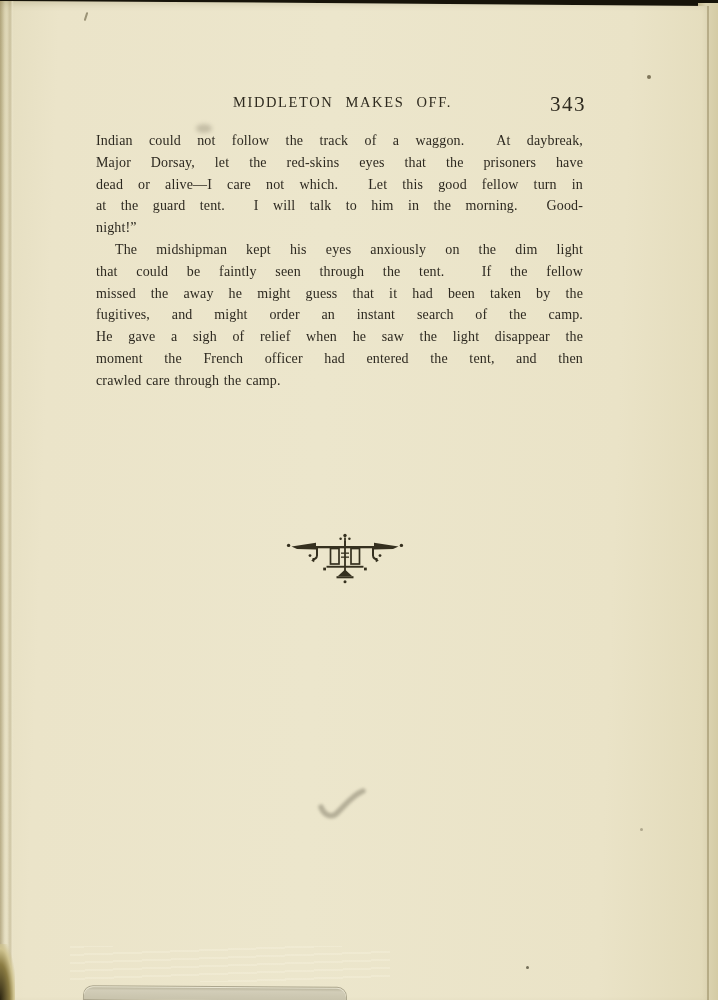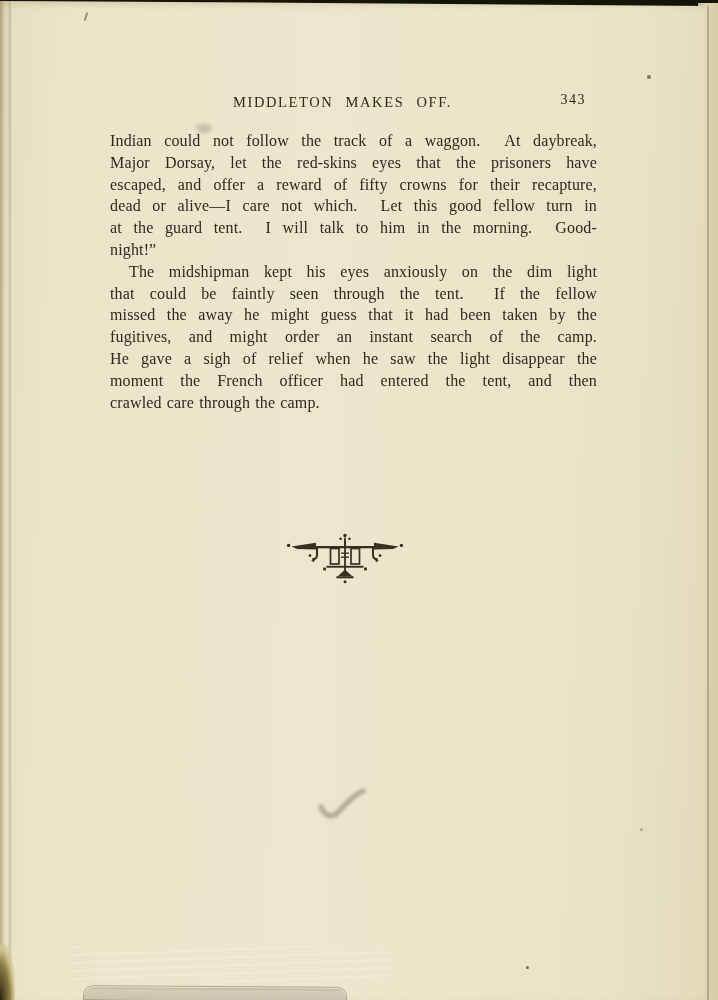--- a/index.html
+++ b/index.html
@@ -26,24 +26,24 @@
   }
   .edge-shade-left {
     position:absolute; left:0; top:0; width:5px; height:100%;
     background:linear-gradient(90deg,rgba(118,98,46,.35),transparent);
   }
   .header { position:absolute; left:99px; top:94px; width:487px; height:18px; color:#2e2a1f; }
   .running-title {
     position:absolute; left:50%; transform:translateX(-50%);
     font-size:14.5px; letter-spacing:1.6px; word-spacing:7px; white-space:nowrap;
   }
-  .page-number { position:absolute; right:0; top:-2px; font-size:14px; letter-spacing:1.5px; }
+  .page-number { position:absolute; right:0; top:-2px; font-size:21px; letter-spacing:1.5px; }
   .bodytext {
-    position:absolute; left:110px; top:130px; width:487px;
-    font-size:16px; line-height:21.8px; color:#2d2920;
+    position:absolute; left:96px; top:130px; width:487px;
+    font-size:14px; line-height:21.8px; color:#2d2920;
     letter-spacing:.15px; word-spacing:1px;
   }
   .line { white-space:pre-wrap; text-align:justify; text-align-last:justify; }
   .line.nj { text-align:left; text-align-last:left; }
   .line.ind { padding-left:19px; }
   .ornament { position:absolute; left:286px; top:532px; width:118px; height:53px; }
   .checkmark { position:absolute; left:318px; top:786px; width:48px; height:36px; filter:blur(1.5px); opacity:.55; }
   .smudge {
     position:absolute; left:196px; top:124px; width:16px; height:9px;
     background:rgba(110,102,82,.30); border-radius:50%; filter:blur(2px);
@@ -79,21 +79,20 @@
   <div class="crease"></div>
 
   <div class="header">
     <span class="running-title">MIDDLETON MAKES OFF.</span>
     <span class="page-number">343</span>
   </div>
 
   <div class="bodytext">
     <div class="line">Indian could not follow the track of a waggon.  At daybreak,</div>
     <div class="line">Major Dorsay, let the red-skins eyes that the prisoners have</div>
-    <div class="line">escaped, and offer a reward of fifty crowns for their recapture,</div>
     <div class="line">dead or alive—I care not which.  Let this good fellow turn in</div>
     <div class="line">at the guard tent.  I will talk to him in the morning.  Good-</div>
     <div class="line nj">night!”</div>
     <div class="line ind">The midshipman kept his eyes anxiously on the dim light</div>
     <div class="line">that could be faintly seen through the tent.  If the fellow</div>
     <div class="line">missed the away he might guess that it had been taken by the</div>
     <div class="line">fugitives, and might order an instant search of the camp.</div>
     <div class="line">He gave a sigh of relief when he saw the light disappear the</div>
     <div class="line">moment the French officer had entered the tent, and then</div>
     <div class="line nj">crawled care through the camp.</div>

